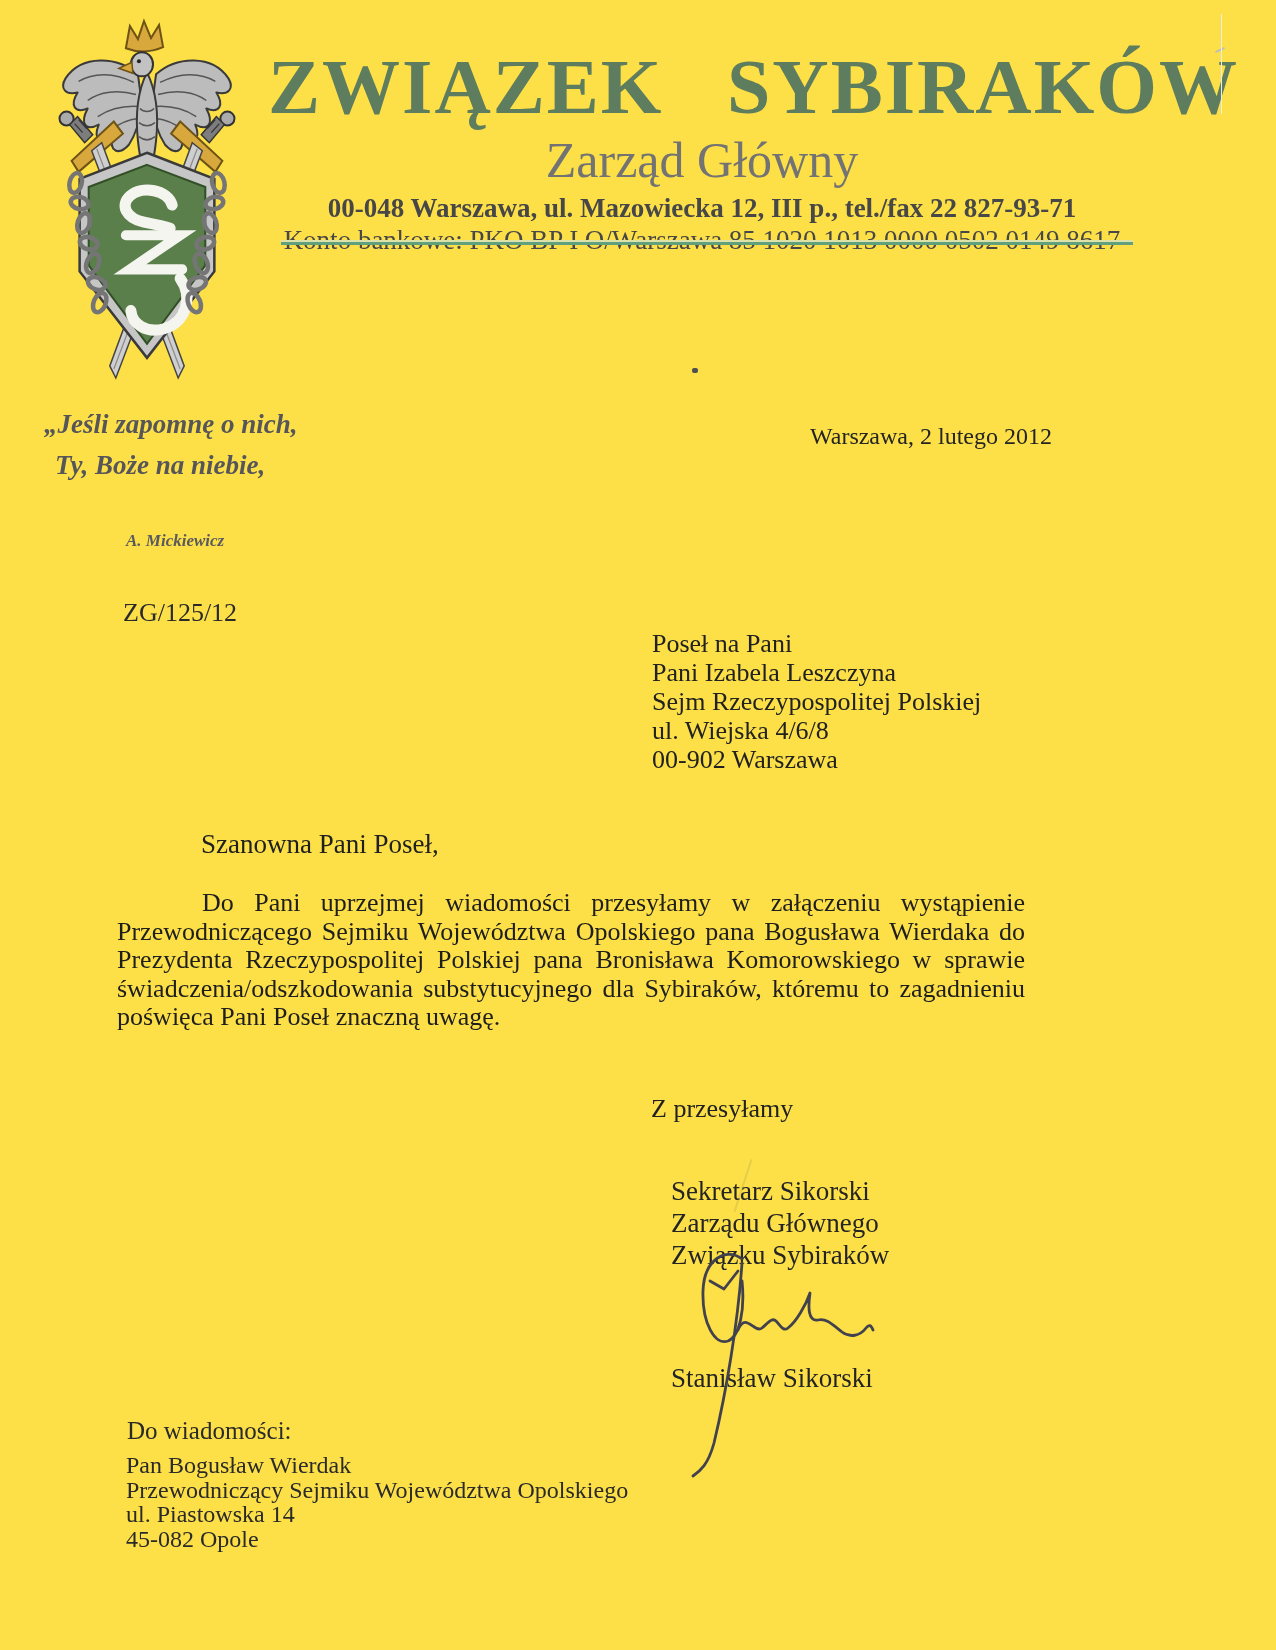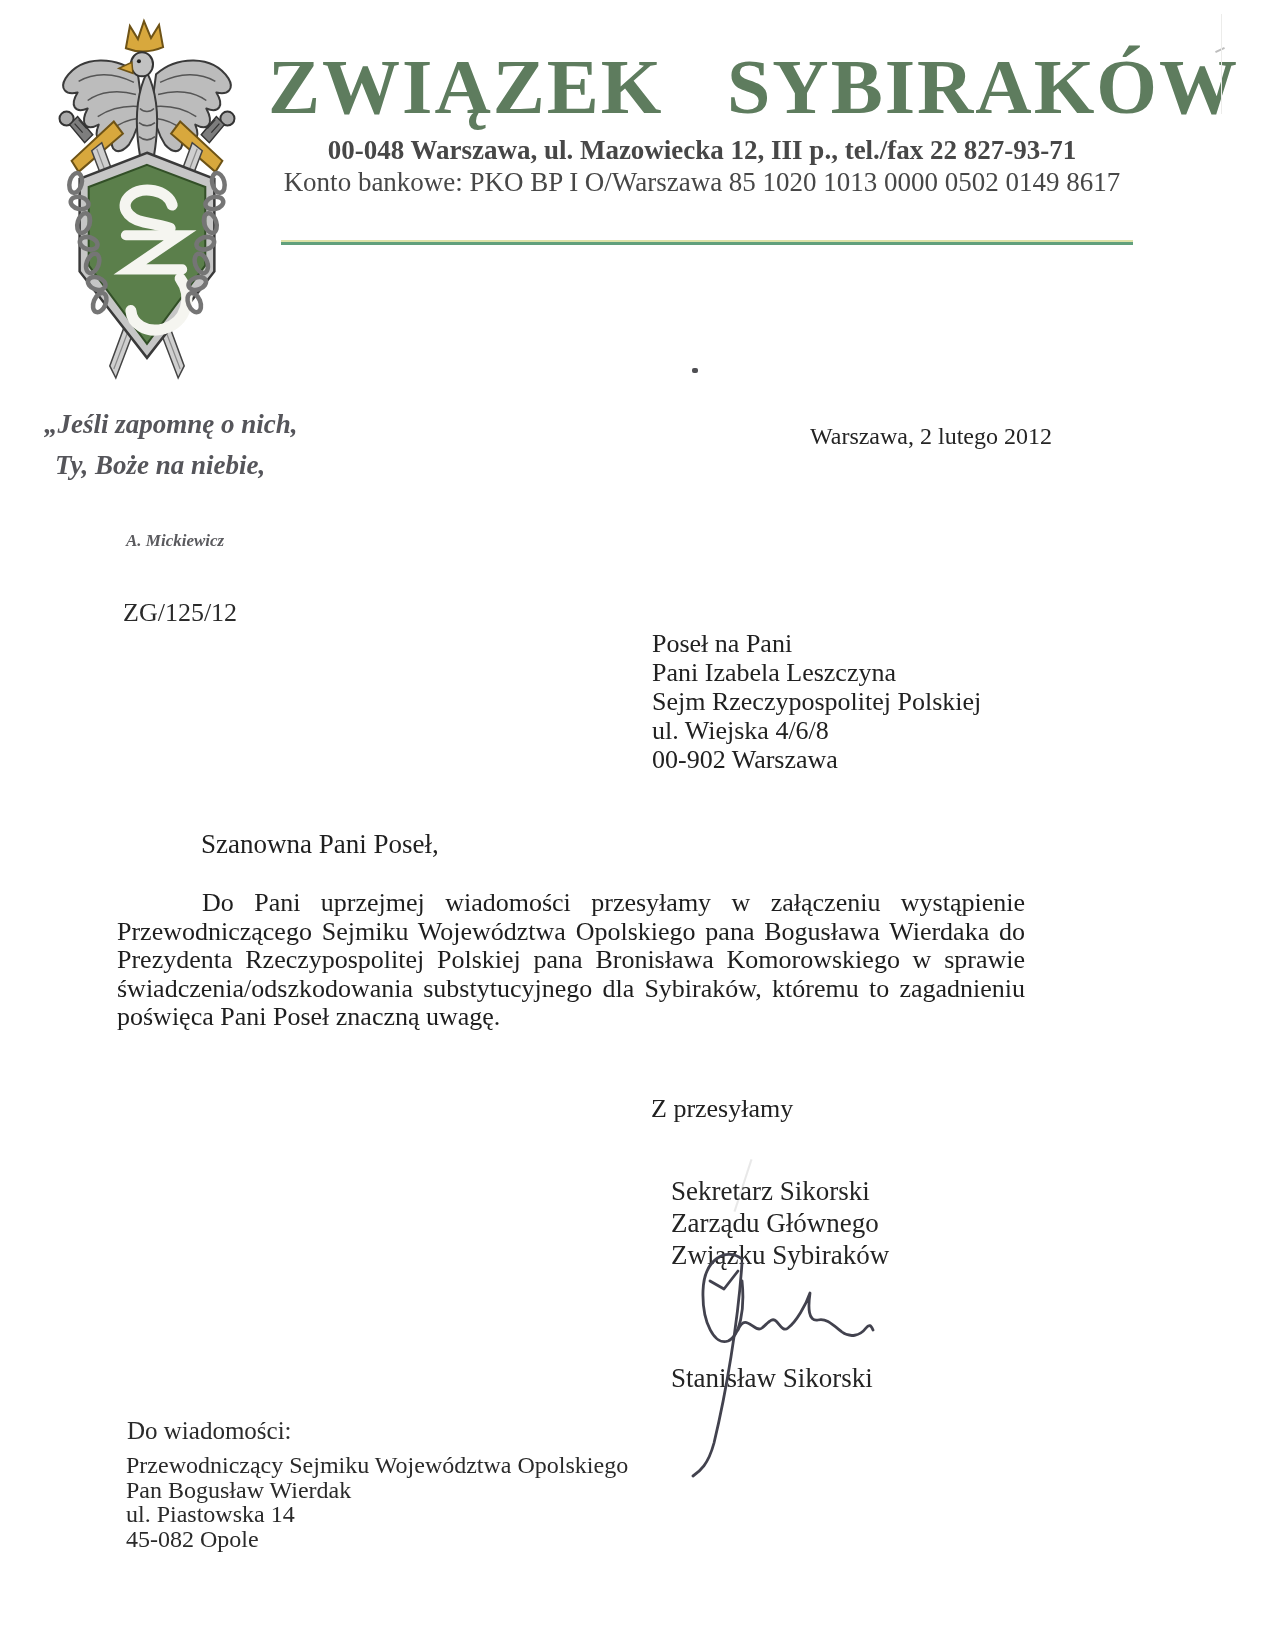--- a/index.html
+++ b/index.html
@@ -1,17 +1,17 @@
 <!DOCTYPE html>
 <html><head>
 <meta charset="utf-8">
 <style>
   html,body{margin:0;padding:0;}
   body{background:#e9e9e9;font-family:"Liberation Serif", serif;}
-  .page{position:relative;width:1276px;height:1650px;margin:0 auto;background:#ffffff;overflow:hidden;}
+  .page{position:relative;width:1276px;height:1650px;margin:0 auto;background:#fde047;overflow:hidden;}
   .abs{position:absolute;}
 
   
   .crest{left:33px;top:12px;width:232px;height:370px;}
   .head-block{left:268px;top:44px;width:868px;text-align:center;}
   .org-name{font-size:78px;font-weight:bold;letter-spacing:2px;word-spacing:42px;line-height:86px;white-space:nowrap;}
   .division{font-size:50px;line-height:56px;color:#737373;margin-top:2px;}
   .head-addr{font-size:27px;line-height:32px;color:#474747;margin-top:4px;font-weight:bold;}
   .head-bank{font-size:27px;line-height:32px;color:#474747;}
   .rule{left:281px;top:240px;width:852px;height:0;border-top:2px solid #dce2a8;border-bottom:3px solid #61a07d;}
@@ -96,20 +96,21 @@
       <ellipse cx="55" cy="230" rx="9" ry="6" transform="rotate(17 55 230)"></ellipse>
       <ellipse cx="59" cy="250" rx="6" ry="10" transform="rotate(20 59 250)"></ellipse>
       <ellipse cx="63" cy="270" rx="9" ry="6" transform="rotate(20 63 270)"></ellipse>
       <ellipse cx="66" cy="289" rx="6" ry="10" transform="rotate(22 66 289)"></ellipse>
     </g>
     <use href="#chain" transform="translate(226,0) scale(-1,1)"></use>
   </svg>
 
   <div class="abs head-block">
     <div class="org-name" style="color:#5e7c5e;">ZWIĄZEK SYBIRAKÓW</div>
+    <div class="division">Zarząd Główny</div>
     <div class="head-addr">00-048 Warszawa, ul. Mazowiecka 12, III p., tel./fax 22 827-93-71</div>
     <div class="head-bank">Konto bankowe: PKO BP I O/Warszawa 85 1020 1013 0000 0502 0149 8617</div>
   </div>
   <div class="abs rule"></div>
 
   <div class="abs motto">
     <div class="l1">„Jeśli zapomnę o nich,</div>
     <div class="l2">Ty, Boże na niebie,</div>
   </div>
   <div class="abs motto-attr">A. Mickiewicz</div>
@@ -139,22 +140,22 @@
     <g fill="none" stroke="#42424e" stroke-width="2.8" stroke-linecap="round" stroke-linejoin="round">
       <path d="M72,38 L86,46 L100,28"></path>
       <path d="M104,16 C88,4 66,16 65,48 C64,80 77,103 90,98 C102,93 107,66 104,38"></path>
       <path d="M104,20 C100,80 88,150 76,200 C70,222 62,228 55,233"></path>
       <path d="M100,87 C108,68 116,91 124,85 C130,80 134,74 138,78 C142,82 145,89 150,85 C158,79 168,62 172,50 C170,64 170,79 180,77 C188,75 194,81 204,89 C212,95 222,93 228,85 C231,81 233,82 235,87"></path>
     </g>
   </svg>
 
   <div class="abs cc-label">Do wiadomości:</div>
   <div class="abs cc-lines">
+    <div>Pan Bogusław Wierdak</div>
     <div>Przewodniczący Sejmiku Województwa Opolskiego</div>
-    <div>Pan Bogusław Wierdak</div>
     <div>ul. Piastowska 14</div>
     <div>45-082 Opole</div>
   </div>
 
   <div class="abs dot-artifact"></div>
   <div class="abs dash-artifact"></div>
   <div class="abs streak-artifact"></div>
   <div class="abs smudge-artifact"></div>
 
 </div>

